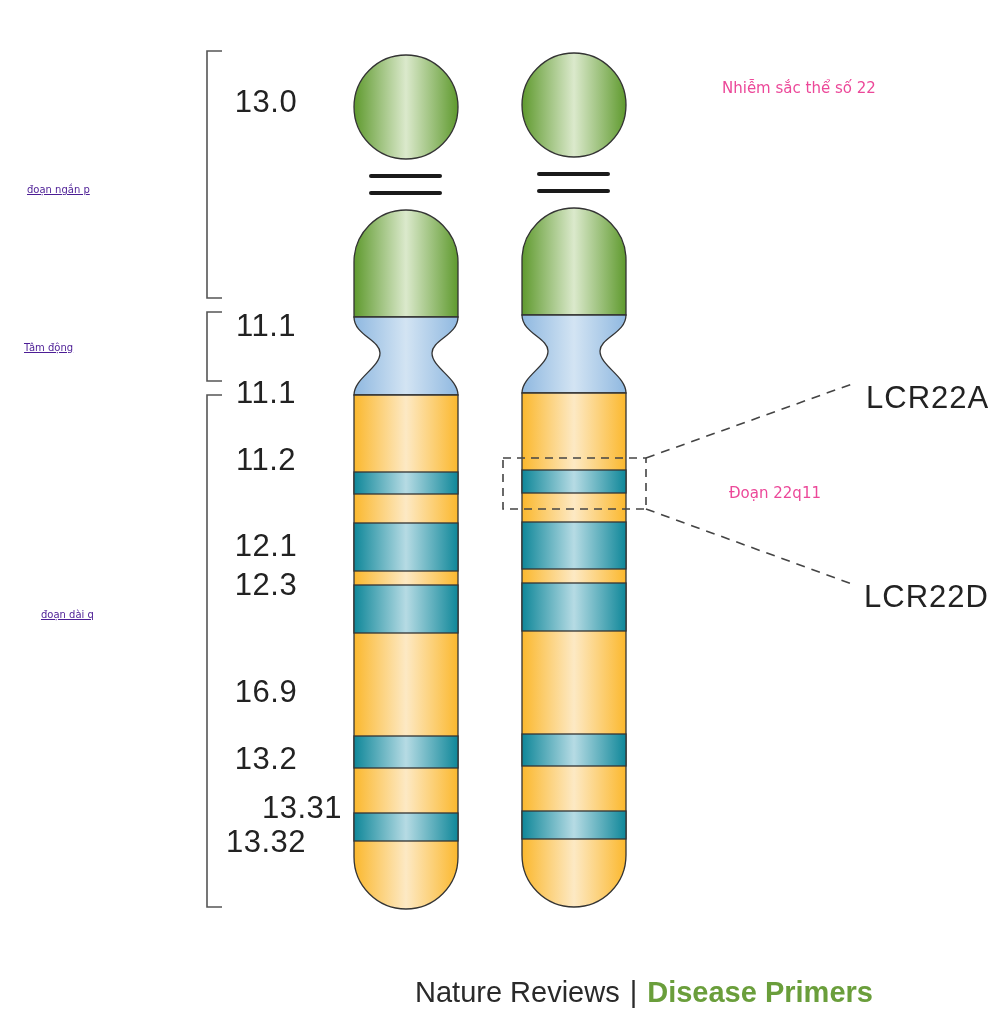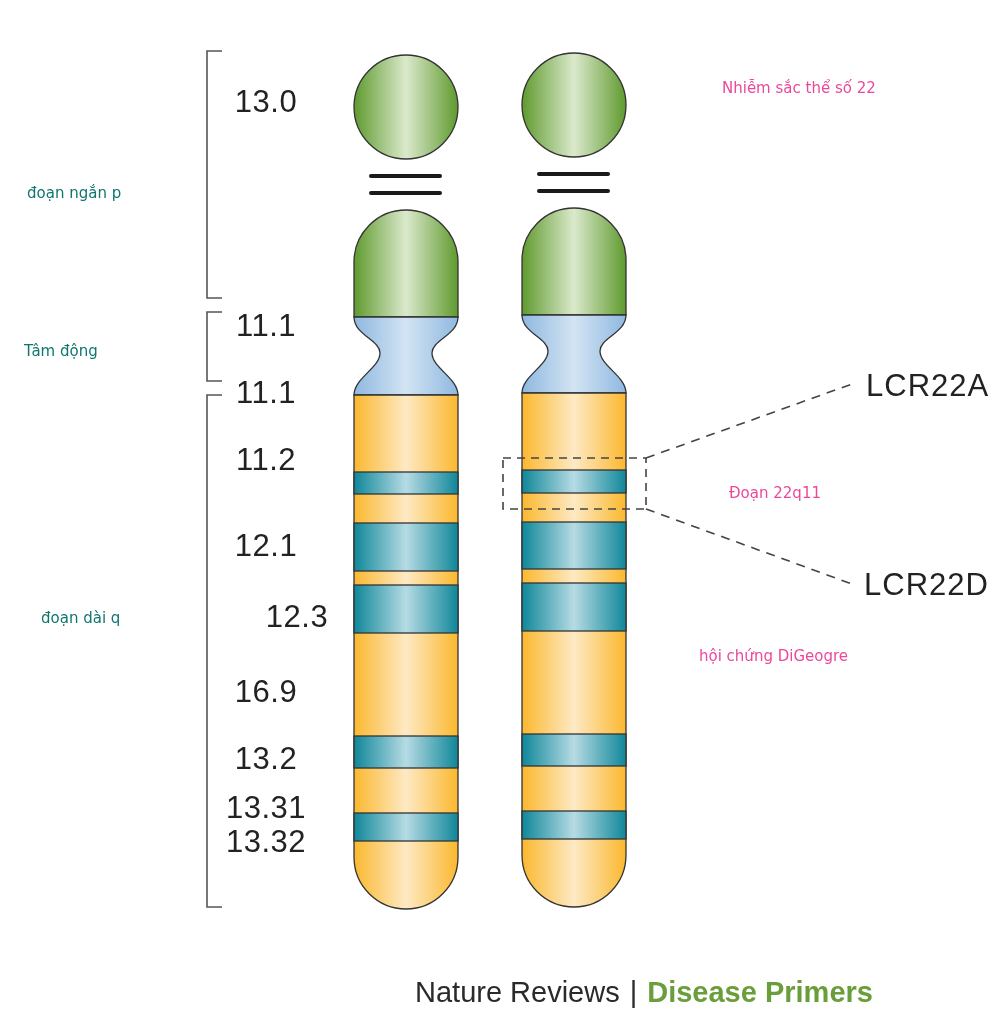--- a/index.html
+++ b/index.html
@@ -1,24 +1,24 @@
 <!DOCTYPE html>
 <html><head>
 <meta charset="utf-8">
 <style>
   html, body { margin:0; padding:0; background:#ffffff; }
   body { width:1001px; height:1024px; position:relative; overflow:hidden;
          font-family:"DejaVu Sans", sans-serif; color:#222; }
   #diagram { position:absolute; left:0; top:0; }
-  .region-label { position:absolute; font-size:15px; color:#0f766e; white-space:nowrap; }
+  .region-label { position:absolute; font-size:10px; color:#4c1d95; white-space:nowrap;text-decoration:underline; }
   .band-label { position:absolute; font-family:"Liberation Sans", sans-serif; font-size:31px;
                 color:#222; text-align:center; width:120px; line-height:1; letter-spacing:0.5px; }
   .annot { position:absolute; font-size:15px; color:#ec4899; white-space:nowrap; line-height:22px; }
   .lcr { position:absolute; font-family:"Liberation Sans", sans-serif; font-size:31px; color:#222;
-         letter-spacing:1px; }
+         letter-spacing:1px;margin-top:12px; }
   .footer { position:absolute; left:415px; top:976px; font-family:"Liberation Sans", sans-serif;
             font-size:29px; white-space:nowrap; }
   .footer .nr { color:#2a2a2a; }
   .footer .sep { color:#2a2a2a; margin:0 10px; font-weight:300; }
   .footer .dp { color:#6a9e3b; font-weight:bold; }
 </style>
 </head>
 <body>
 
 <svg id="diagram" width="1001" height="1024" viewBox="0 0 1001 1024">
@@ -85,29 +85,28 @@
 
 <div class="region-label" style="left:27px; top:184px;">đoạn ngắn p</div>
 <div class="region-label" style="left:24px; top:342px;">Tâm động</div>
 <div class="region-label" style="left:41px; top:609px;">đoạn dài q</div>
 
 <div class="band-label" style="left:206px; top:86px;">13.0</div>
 <div class="band-label" style="left:206px; top:310px;">11.1</div>
 <div class="band-label" style="left:206px; top:377px;">11.1</div>
 <div class="band-label" style="left:206px; top:444px;">11.2</div>
 <div class="band-label" style="left:206px; top:530px;">12.1</div>
-<div class="band-label" style="left:206px; top:601px;margin-left:31px;">12.3</div>
+<div class="band-label" style="left:206px; top:569px;">12.3</div>
 <div class="band-label" style="left:206px; top:676px;">16.9</div>
 <div class="band-label" style="left:206px; top:743px;">13.2</div>
-<div class="band-label" style="left:206px; top:792px;">13.31</div>
+<div class="band-label" style="left:206px; top:792px;padding-left:36px;">13.31</div>
 <div class="band-label" style="left:206px; top:826px;">13.32</div>
 
 <div class="annot" style="left:722px; top:77px;">Nhiễm sắc thể số 22</div>
 <div class="lcr" style="left:866px; top:368px;">LCR22A</div>
 <div class="annot" style="left:729px; top:482px;">Đoạn 22q11</div>
 <div class="lcr" style="left:864px; top:567px;">LCR22D</div>
 <div class="annot" style="left:699px; top:645px;">
-  <div>hội chứng DiGeogre</div>
 </div>
 
 <div class="footer">
   <span class="nr">Nature Reviews</span><span class="sep">|</span><span class="dp">Disease Primers</span>
 </div>
 
 </body></html>

